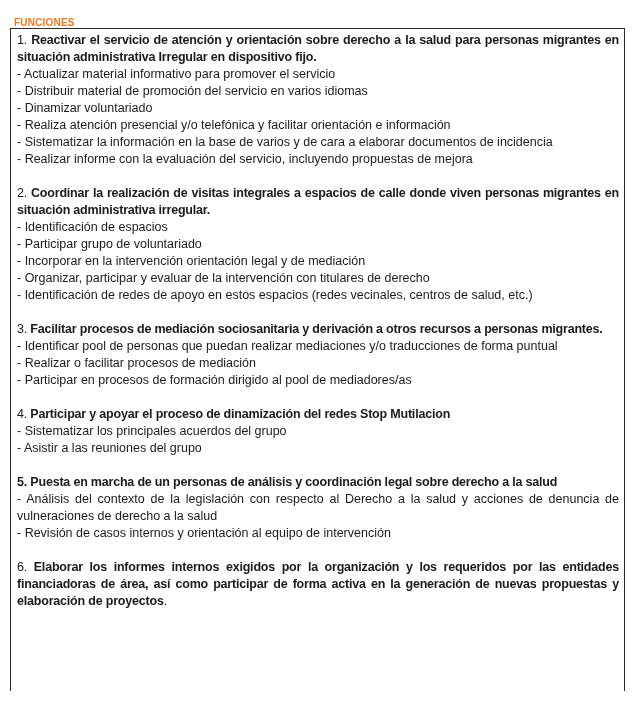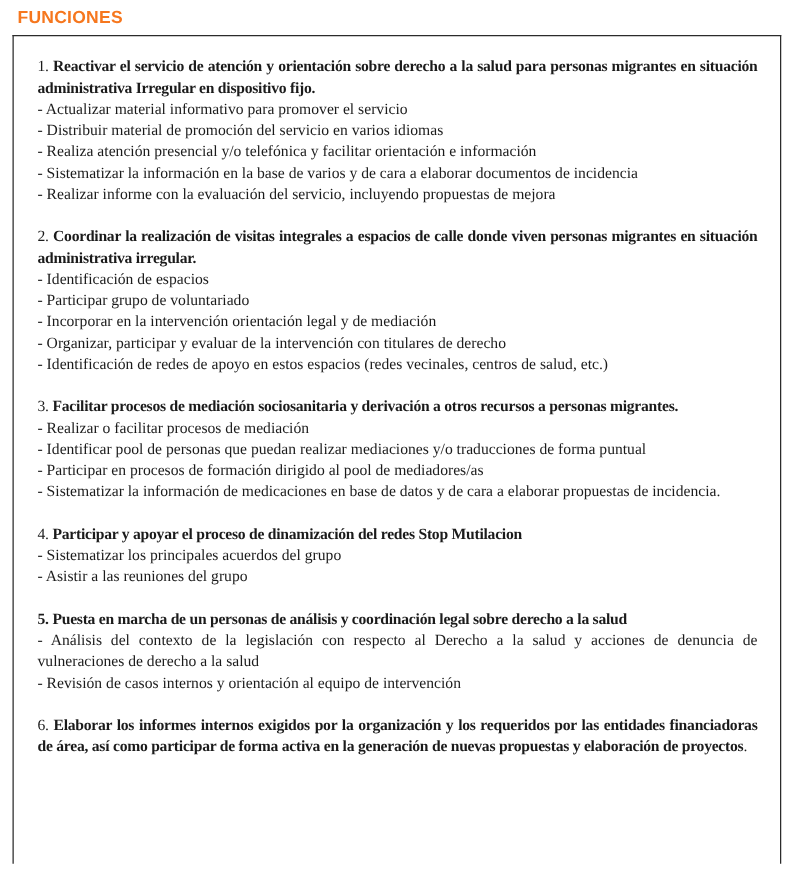--- a/index.html
+++ b/index.html
@@ -6,38 +6,38 @@
   .page{
     position:relative;
     width:635px;height:703px;
     background:#ffffff;
     overflow:hidden;
     font-family:"Liberation Sans", sans-serif;
     color:#1b1b1b;
   }
   .doc-title{
     position:absolute;
-    left:14px;top:5px;
-    font-size:14px;
+    left:14px;top:17px;
+    font-size:10px;
     font-weight:bold;
     letter-spacing:.2px;
     color:var(--accent,#f6771e);
   }
   .functions-box{
     position:absolute;
     left:10px;top:28px;
     width:615px;
     height:663px;
     border:1.5px solid #2b2b2b;
     border-bottom:none;
     box-sizing:border-box;
     padding:3px 5px 0 6px;
     background:#ffffff;
   }
-  .section{margin:13px;font-family:Liberation Serif, serif;}
+  .section{margin:0;}
   .section + .section{margin-top:17px;}
   .section p{
     margin:0;
     font-size:12.5px;
     line-height:17px;
     text-align:justify;
   }
   .sec-heading{letter-spacing:-0.2px;}
   .sec-heading .num{font-weight:normal;}
   .sec-heading .num.bold{font-weight:bold;}
@@ -51,40 +51,40 @@
 <div class="page">
 
   <div class="doc-title">FUNCIONES</div>
 
   <div class="functions-box">
 
     <div class="section">
       <p class="sec-heading"><span class="num">1.</span> <span class="head-text">Reactivar el servicio de atención y orientación sobre derecho a la salud para personas migrantes en situación administrativa Irregular en dispositivo fijo.</span></p>
       <p class="bullet">- Actualizar material informativo para promover el servicio</p>
       <p class="bullet">- Distribuir material de promoción del servicio en varios idiomas</p>
+      <p class="bullet">- Dinamizar voluntariado</p>
       <p class="bullet">- Realiza atención presencial y/o telefónica y facilitar orientación e información</p>
       <p class="bullet">- Sistematizar la información en la base de varios y de cara a elaborar documentos de incidencia</p>
       <p class="bullet">- Realizar informe con la evaluación del servicio, incluyendo propuestas de mejora</p>
     </div>
 
     <div class="section">
       <p class="sec-heading"><span class="num">2.</span> <span class="head-text">Coordinar la realización de visitas integrales a espacios de calle donde viven personas migrantes en situación administrativa irregular.</span></p>
       <p class="bullet">- Identificación de espacios</p>
       <p class="bullet">- Participar grupo de voluntariado</p>
       <p class="bullet">- Incorporar en la intervención orientación legal y de mediación</p>
       <p class="bullet">- Organizar, participar y evaluar de la intervención con titulares de derecho</p>
       <p class="bullet">- Identificación de redes de apoyo en estos espacios (redes vecinales, centros de salud, etc.)</p>
     </div>
 
     <div class="section">
       <p class="sec-heading"><span class="num">3.</span> <span class="head-text">Facilitar procesos de mediación sociosanitaria y derivación a otros recursos a personas migrantes.</span></p>
+      <p class="bullet">- Identificar pool de personas que puedan realizar mediaciones y/o traducciones de forma puntual</p>
       <p class="bullet">- Realizar o facilitar procesos de mediación</p>
-      <p class="bullet">- Identificar pool de personas que puedan realizar mediaciones y/o traducciones de forma puntual</p>
       <p class="bullet">- Participar en procesos de formación dirigido al pool de mediadores/as</p>
-      <p class="bullet">- Sistematizar la información de medicaciones en base de datos y de cara a elaborar propuestas de incidencia.</p>
     </div>
 
     <div class="section">
       <p class="sec-heading"><span class="num">4.</span> <span class="head-text">Participar y apoyar el proceso de dinamización del redes Stop Mutilacion</span></p>
       <p class="bullet">- Sistematizar los principales acuerdos del grupo</p>
       <p class="bullet">- Asistir a las reuniones del grupo</p>
     </div>
 
     <div class="section">
       <p class="sec-heading"><span class="num bold">5.</span> <span class="head-text">Puesta en marcha de un personas de análisis y coordinación legal sobre derecho a la salud</span></p>

